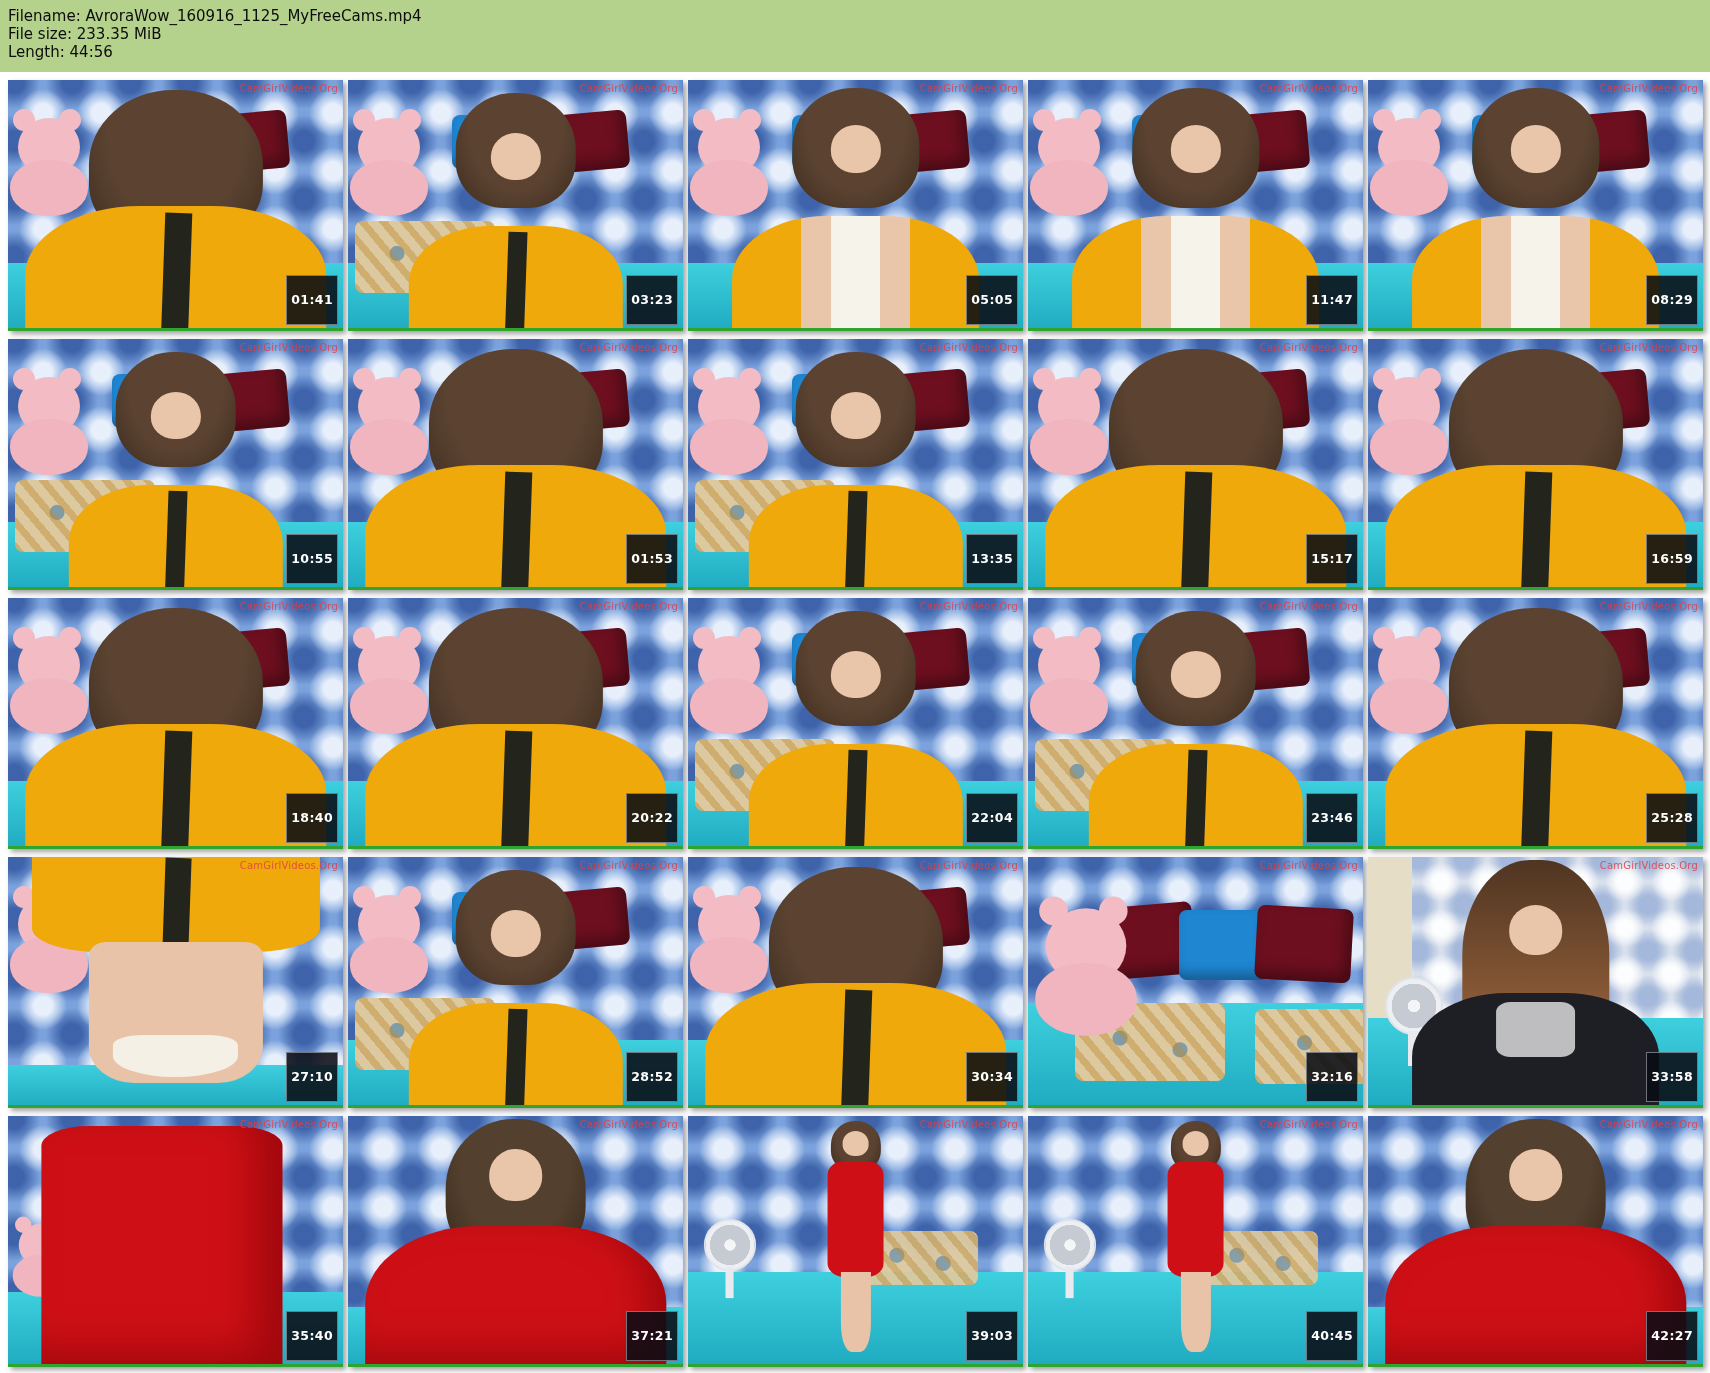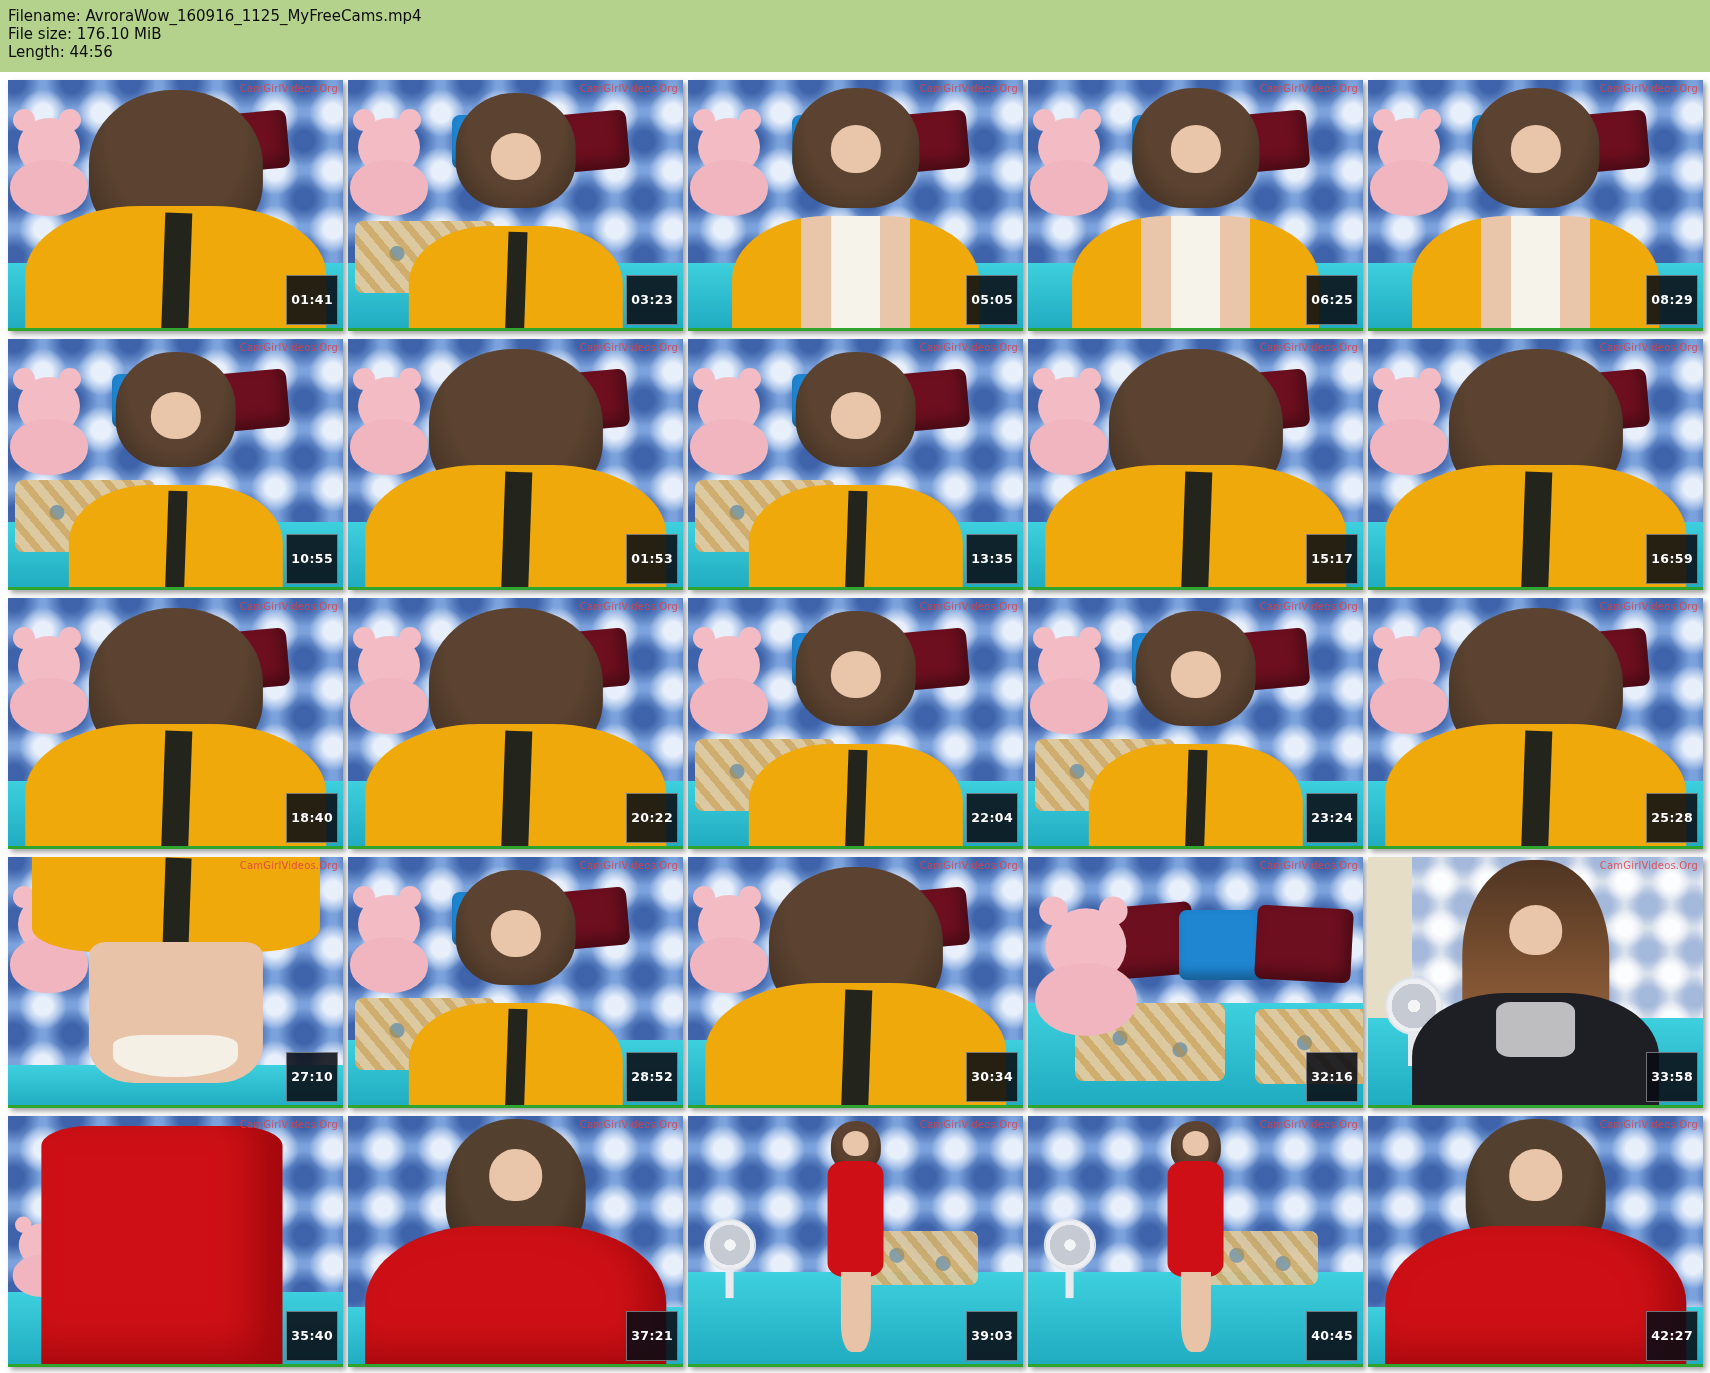--- a/index.html
+++ b/index.html
@@ -132,21 +132,21 @@
     background:#ce1016; border-radius:30% / 12%; }
   .thumb[data-variant="red-stand"] .torso::before { display:none; }
   .thumb[data-variant="red-stand"] .skin { display:block; top:62%; width:9%; height:32%; border-radius:0 0 35% 35%; }
 </style>
 </head>
 <body>
 
 <header class="sheet-header">
   <div class="meta-left">
     <div>Filename: AvroraWow_160916_1125_MyFreeCams.mp4</div>
-    <div>File size: 176.10 MiB</div>
+    <div>File size: 233.35 MiB</div>
     <div>Length: 44:56</div>
   </div>
 </header>
 
 <main class="grid">
 
   <figure class="thumb" data-variant="yellow-down">
     <div class="scene">
       <div class="bed"></div>
       <div class="pillow p1"></div>
@@ -215,21 +215,21 @@
       <div class="teddy"></div>
 
       <div class="person">
         <div class="hair"></div>
         <div class="face"></div>
         <div class="torso"></div>
 
       </div>
       <div class="wm">CamGirlVideos.Org</div>
       <div class="gl"></div>
-      <span class="ts">06:25</span>
+      <span class="ts">11:47</span>
     </div>
   </figure>
 
   <figure class="thumb" data-variant="yellow-open">
     <div class="scene">
       <div class="bed"></div>
       <div class="pillow p1"></div>
       <div class="pillow p2"></div>
 
       <div class="teddy"></div>
@@ -414,21 +414,21 @@
       <div class="teddy"></div>
 
       <div class="person">
         <div class="hair"></div>
         <div class="face"></div>
         <div class="torso"></div>
 
       </div>
       <div class="wm">CamGirlVideos.Org</div>
       <div class="gl"></div>
-      <span class="ts">23:24</span>
+      <span class="ts">23:46</span>
     </div>
   </figure>
 
   <figure class="thumb" data-variant="yellow-down">
     <div class="scene">
       <div class="bed"></div>
       <div class="pillow p1"></div>
 
       <div class="teddy"></div>
 

